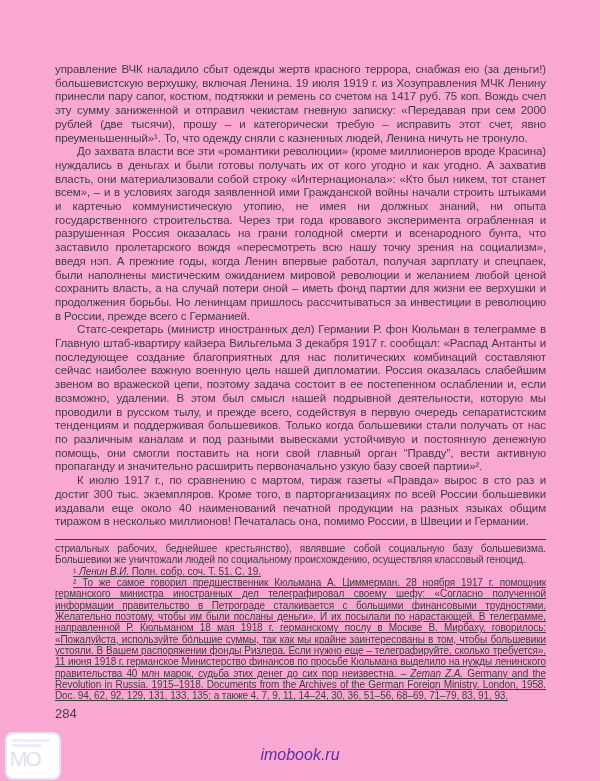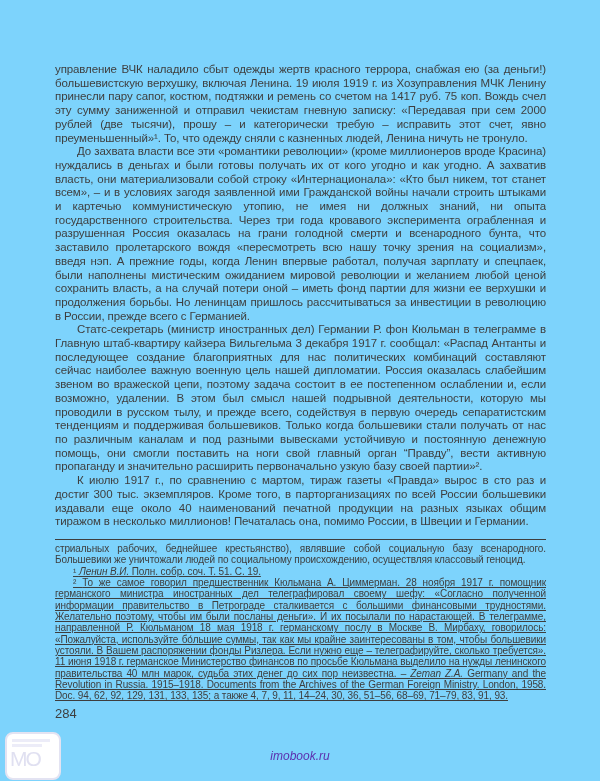--- a/index.html
+++ b/index.html
@@ -1,20 +1,20 @@
 <!DOCTYPE html>
 <html lang="ru"><head>
 <meta charset="utf-8">
 <style>
   html, body { margin: 0; padding: 0; background: #ffffff; }
   .page {
     position: relative;
     width: 600px;
     height: 781px;
-    background: #7dd3fc;
+    background: #f9a8d4;
     font-family: "Liberation Sans", sans-serif;
     color: #3e3e3e;
     overflow: hidden;
   }
   .body-text {
     position: absolute;
     top: 63px;
     left: 55px;
     width: 491px;
     height: 473px;
@@ -55,21 +55,21 @@
     color: #3e3e3e;
   }
   .footer-link-wrap {
     position: absolute;
     top: 746px;
     left: 0;
     width: 600px;
     text-align: center;
   }
   .footer-link {
-    font-size: 12px;
+    font-size: 16px;
     font-style: italic;
     color: #5c2fae;
     text-decoration: none;
     cursor: pointer;
   }
   .watermark {
     position: absolute;
     left: 5px;
     top: 732px;
     width: 52px;
@@ -105,21 +105,21 @@
   <div class="body-text">
     <p class="para">управление ВЧК наладило сбыт одежды жертв красного террора, снабжая ею (за деньги!) большевистскую верхушку, включая Ленина. 19 июля 1919 г. из Хозуправления МЧК Ленину принесли пару сапог, костюм, подтяжки и ремень со счетом на 1417 руб. 75 коп. Вождь счел эту сумму заниженной и отправил чекистам гневную записку: «Передавая при сем 2000 рублей (две тысячи), прошу – и категорически требую – исправить этот счет, явно преуменьшенный»¹. То, что одежду сняли с казненных людей, Ленина ничуть не тронуло.</p>
     <p class="para indent">До захвата власти все эти «романтики революции» (кроме миллионеров вроде Красина) нуждались в деньгах и были готовы получать их от кого угодно и как угодно. А захватив власть, они материализовали собой строку «Интернационала»: «Кто был никем, тот станет всем», – и в условиях загодя заявленной ими Гражданской войны начали строить штыками и картечью коммунистическую утопию, не имея ни должных знаний, ни опыта государственного строительства. Через три года кровавого эксперимента ограбленная и разрушенная Россия оказалась на грани голодной смерти и всенародного бунта, что заставило пролетарского вождя «пересмотреть всю нашу точку зрения на социализм», введя нэп. А прежние годы, когда Ленин впервые работал, получая зарплату и спецпаек, были наполнены мистическим ожиданием мировой революции и желанием любой ценой сохранить власть, а на случай потери оной – иметь фонд партии для жизни ее верхушки и продолжения борьбы. Но ленинцам пришлось рассчитываться за инвестиции в революцию в России, прежде всего с Германией.</p>
     <p class="para indent">Статс-секретарь (министр иностранных дел) Германии Р. фон Кюльман в телеграмме в Главную штаб-квартиру кайзера Вильгельма 3 декабря 1917 г. сообщал: «Распад Антанты и последующее создание благоприятных для нас политических комбинаций составляют сейчас наиболее важную военную цель нашей дипломатии. Россия оказалась слабейшим звеном во вражеской цепи, поэтому задача состоит в ее постепенном ослаблении и, если возможно, удалении. В этом был смысл нашей подрывной деятельности, которую мы проводили в русском тылу, и прежде всего, содействуя в первую очередь сепаратистским тенденциям и поддерживая большевиков. Только когда большевики стали получать от нас по различным каналам и под разными вывесками устойчивую и постоянную денежную помощь, они смогли поставить на ноги свой главный орган “Правду”, вести активную пропаганду и значительно расширить первоначально узкую базу своей партии»².</p>
     <p class="para indent">К июлю 1917 г., по сравнению с мартом, тираж газеты «Правда» вырос в сто раз и достиг 300 тыс. экземпляров. Кроме того, в парторганизациях по всей России большевики издавали еще около 40 наименований печатной продукции на разных языках общим тиражом в несколько миллионов! Печаталась она, помимо России, в Швеции и Германии.</p>
   </div>
 
   <div class="fn-rule"></div>
 
   <div class="footnotes">
-    <p class="fn">стриальных рабочих, беднейшее крестьянство), являвшие собой социальную базу всенародного. Большевики же уничтожали людей по социальному происхождению, осуществляя классовый геноцид.</p>
+    <p class="fn">стриальных рабочих, беднейшее крестьянство), являвшие собой социальную базу большевизма. Большевики же уничтожали людей по социальному происхождению, осуществляя классовый геноцид.</p>
     <p class="fn indent"><span>¹ </span><span class="it">Ленин В.И.</span><span> Полн. собр. соч. Т. 51. С. 19.</span></p>
     <p class="fn indent"><span>² </span><span>То же самое говорил предшественник Кюльмана А. Циммерман. 28 ноября 1917 г. помощник германского министра иностранных дел телеграфировал своему шефу: «Согласно полученной информации правительство в Петрограде сталкивается с большими финансовыми трудностями. Желательно поэтому, чтобы им были посланы деньги». И их посылали по нарастающей. В телеграмме, направленной Р. Кюльманом 18 мая 1918 г. германскому послу в Москве В. Мирбаху, говорилось: «Пожалуйста, используйте бо́льшие суммы, так как мы крайне заинтересованы в том, чтобы большевики устояли. В Вашем распоряжении фонды Ризлера. Если нужно еще – телеграфируйте, сколько требуется». 11 июня 1918 г. германское Министерство финансов по просьбе Кюльмана выделило на нужды ленинского правительства 40 млн марок, судьба этих денег до сих пор неизвестна. – </span><span class="it">Zeman Z.A.</span><span> Germany and the Revolution in Russia. 1915–1918. Documents from the Archives of the German Foreign Ministry. London, 1958. Doc. 94, 62, 92, 129, 131, 133, 135; а также 4, 7, 9, 11, 14–24, 30, 36, 51–56, 68–69, 71–79, 83, 91, 93.</span></p>
   </div>
 
   <div class="page-number">284</div>
 
   <div class="watermark">
     <div class="wm-bar"></div>
     <div class="wm-bar short"></div>
     <div class="wm-letters">MO</div>

